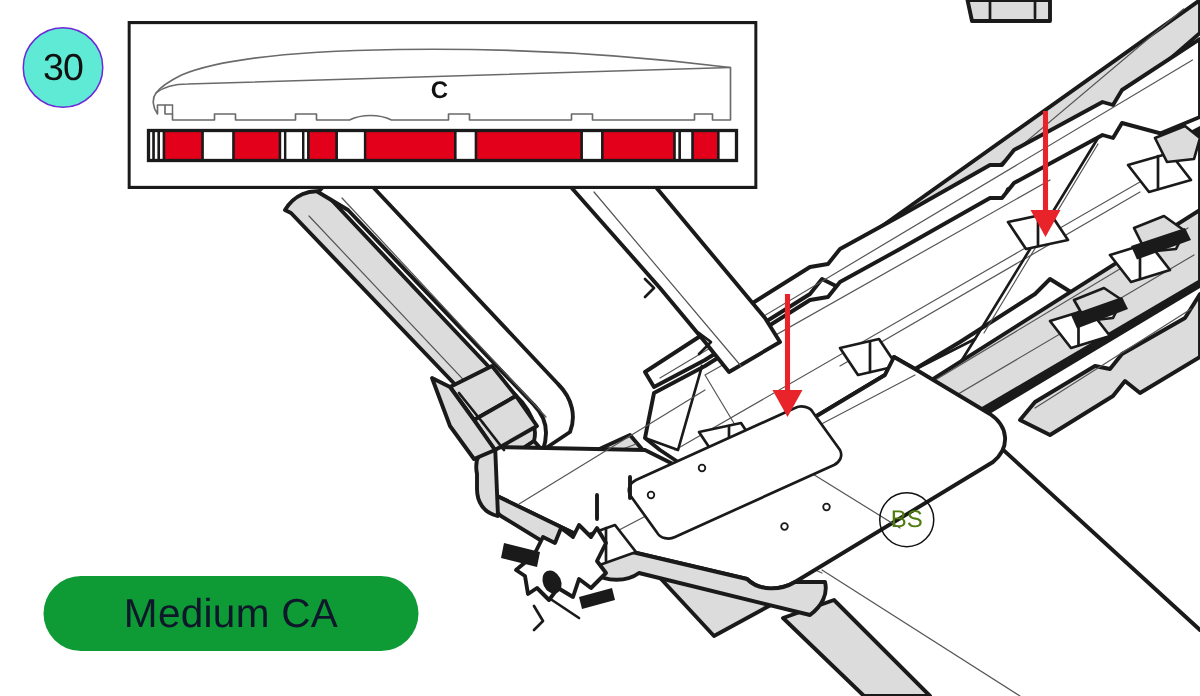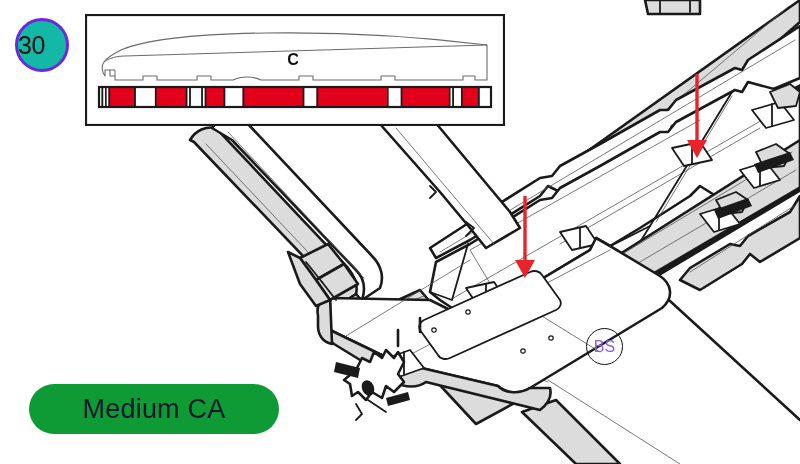--- a/index.html
+++ b/index.html
@@ -25,26 +25,27 @@
     width: 800px;
     height: 464px;
   }
   
   .step-badge {
     position: absolute;
     left: 15px;
     top: 18px;
     width: 54px;
     height: 54px;
-    border: 3px solid #6d28d9;
+    border: 1px solid #6d28d9;
     border-radius: 50%;
     box-sizing: border-box;
     display: flex;
     align-items: center;
-    background: #14b8a6;
+    justify-content: center;
+    background: #5eead4;
     z-index: 40;
   }
   .step-badge span {
     font-family: "Liberation Sans", sans-serif;
     font-size: 25px;
     font-weight: 400;
     color: #111111;
     letter-spacing: -0.5px;
     line-height: 1;
   }
@@ -61,21 +62,21 @@
     display: flex;
     align-items: center;
     justify-content: center;
     background: transparent;
     z-index: 40;
   }
   .bs-callout span {
     font-family: "Liberation Sans", sans-serif;
     font-size: 16px;
     font-weight: 400;
-    color: #8b5cf6;
+    color: #4d7c0f;
     line-height: 1;
   }
   
   .glue-pill {
     position: absolute;
     left: 29px;
     top: 384px;
     width: 250px;
     height: 50px;
     background: #0E9B35;

